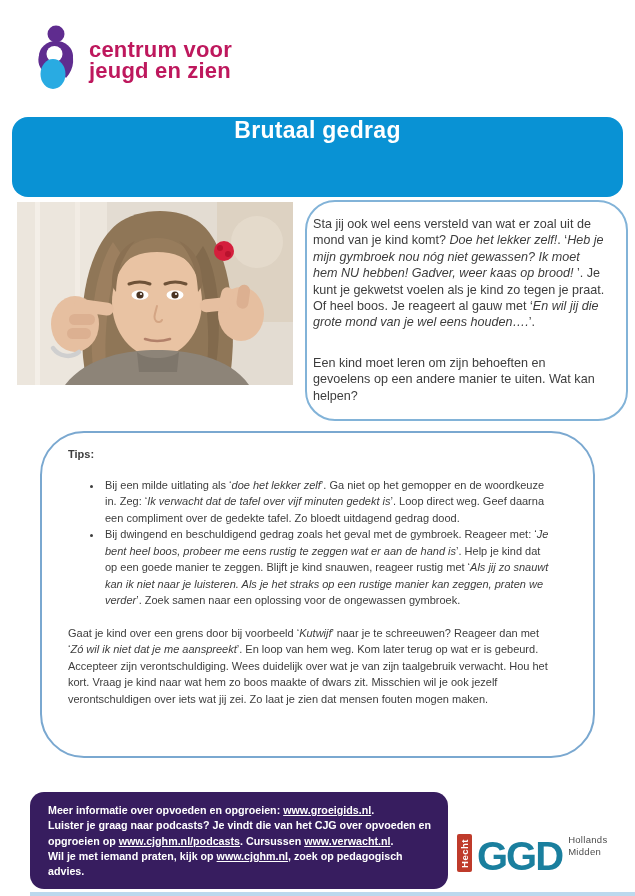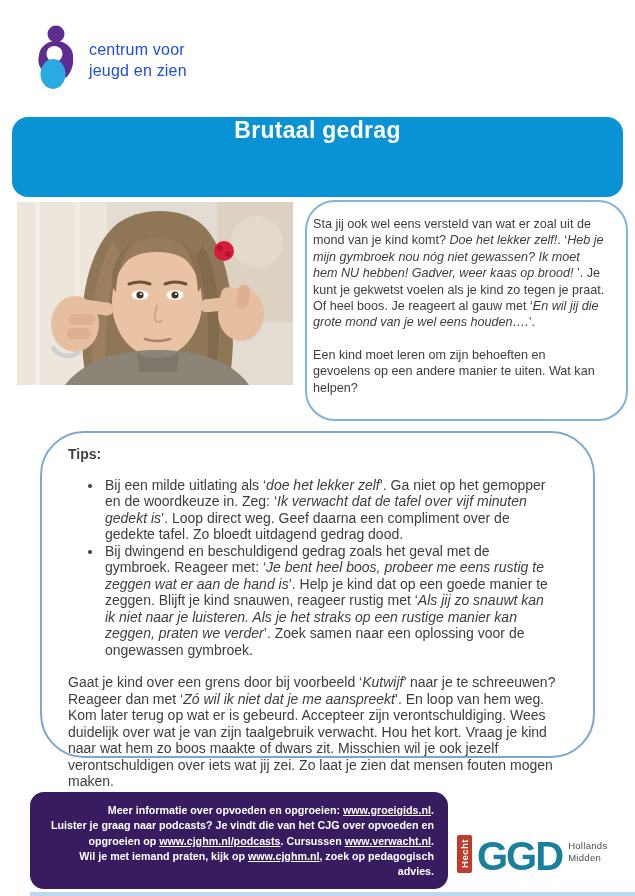--- a/index.html
+++ b/index.html
@@ -9,21 +9,21 @@
     background:#ffffff;
     font-family:"Liberation Sans","DejaVu Sans",sans-serif;
     color:#3d3d3d;
     overflow:hidden;
   }
   
   .brand{position:absolute;left:33px;top:24px;display:flex;align-items:flex-start;}
   .brand svg{display:block;}
   .brand-text{
     margin-left:10px;margin-top:15px;
-    font-size:16px;line-height:21px;color:#1d4ed8;letter-spacing:.2px;
+    font-size:22px;line-height:21px;color:#be185d;letter-spacing:.2px;font-weight:bold;
   }
   
   .title-bar{
     position:absolute;left:12px;top:117px;width:611px;height:80px;
     background:#0992d4;border-radius:16px;
     display:flex;align-items:flex-start;justify-content:center;
   }
   .title-bar h1{
     margin:0 0 14px 0;font-size:23px;font-weight:bold;color:#ffffff;letter-spacing:.3px;
   }
@@ -33,45 +33,45 @@
   }
   .photo svg{display:block;}
   
   .speech-box{
     position:absolute;left:305px;top:200px;width:323px;height:221px;
     border:2px solid #82b3d8;border-radius:30px;background:#ffffff;
     box-sizing:border-box;padding:14px 20px 10px 6px;
     font-size:12.6px;line-height:16.4px;
   }
   .speech-box p{margin:0;}
-  .speech-box p + p{margin-top:16px;}
+  .speech-box p + p{margin-top:24px;}
   
   .tips-box{
     position:absolute;left:40px;top:431px;width:555px;height:327px;
     border:2px solid #7aa8d0;border-radius:44px;background:#ffffff;
     box-sizing:border-box;padding:13px 36px 0 26px;
-    font-size:14px;line-height:16.5px;
+    font-size:11px;line-height:16.5px;
   }
   .tips-title{margin:0 0 14px 0;font-weight:bold;}
   .tips-box ul{margin:5px;padding:0 0 0 30px;list-style:disc;}
   .tips-box li{margin:0;padding-left:2px;}
   .tips-para{margin:16px 0 0 0;}
   .it{font-style:italic;}
   .u{text-decoration:underline;}
   
   .footer-purple{
     position:absolute;left:30px;top:792px;width:418px;height:97px;
     background:#371d5f;border-radius:14px;box-sizing:border-box;
     padding:11px 14px 8px 18px;
     color:#ffffff;font-weight:bold;font-size:10.7px;line-height:15.3px;
   }
-  .footer-purple p{margin:0;text-align:right;}
+  .footer-purple p{margin:0;}
   .footer-purple .u{text-decoration:underline;}
   
-  .ggd{position:absolute;left:457px;top:834px;display:flex;align-items:center;}
+  .ggd{position:absolute;left:457px;top:834px;display:flex;align-items:flex-start;}
   .hecht{
     width:15px;height:38px;background:#bf3b2b;border-radius:2px;
     display:flex;align-items:center;justify-content:center;margin-bottom:5px;
   }
   .hecht span{
     writing-mode:vertical-rl;transform:rotate(180deg);
     color:#ffffff;font-size:9.5px;font-weight:bold;letter-spacing:.5px;
   }
   .ggd-word{
     margin-left:5px;

